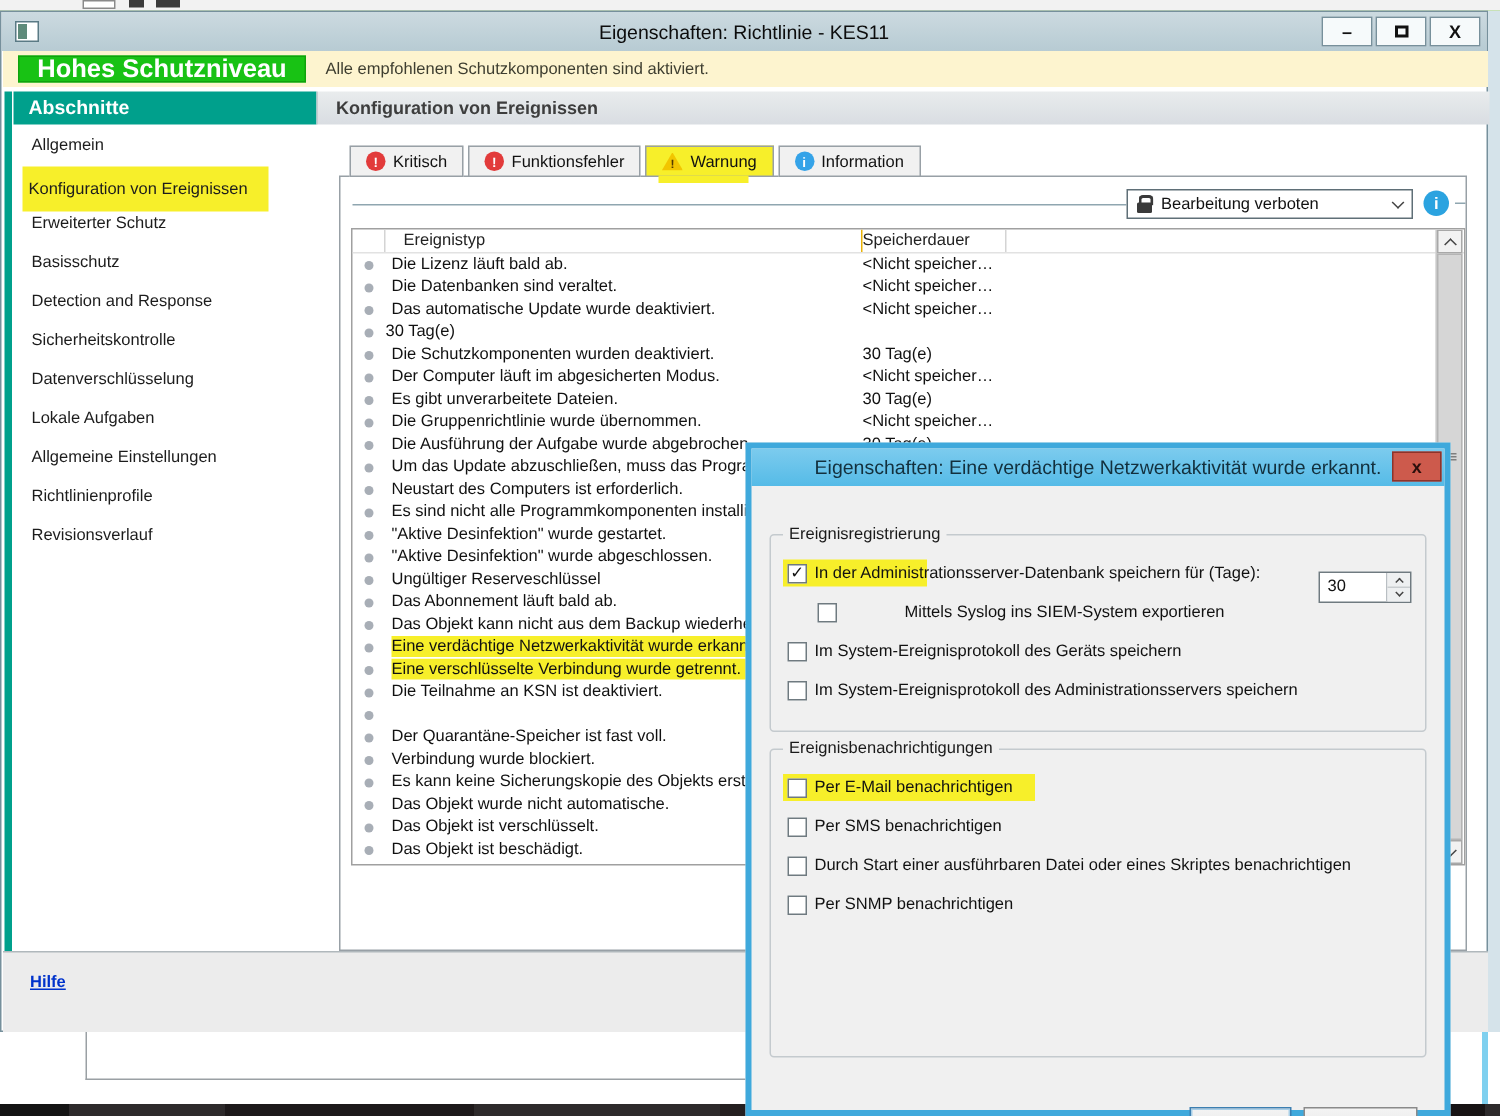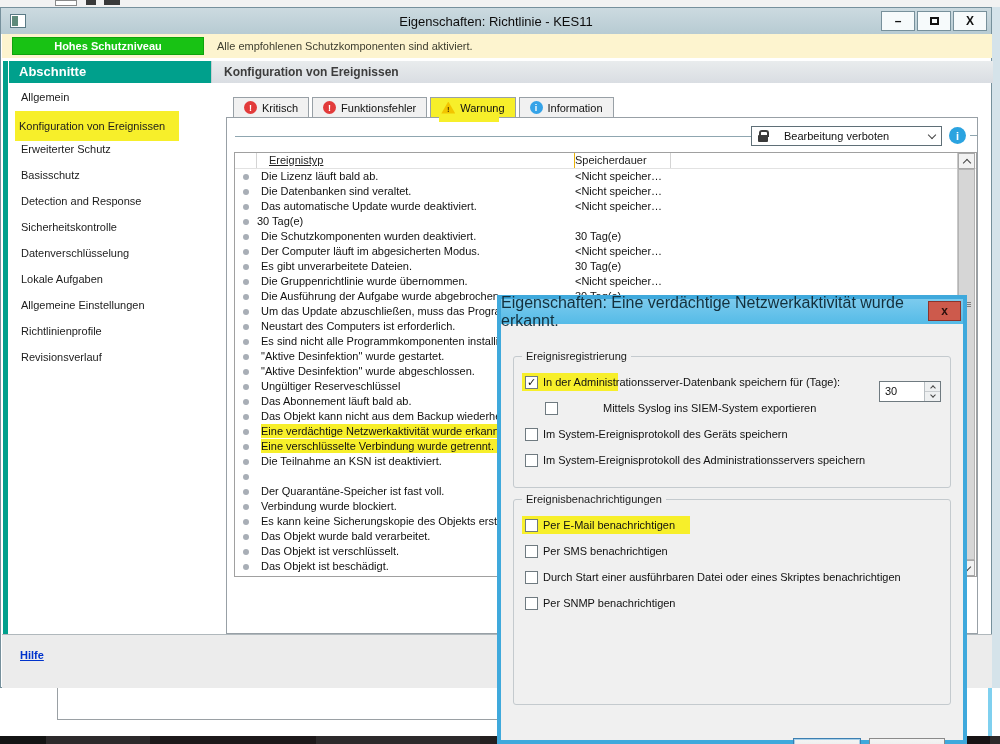--- a/index.html
+++ b/index.html
@@ -31,21 +31,21 @@
   .title-text { width:100%; text-align:center; font-size:13px; color:#0c0c0c; }
   .win-controls { position:absolute; right:4px; top:3px; display:flex; gap:2px; }
   .win-btn { width:34px; height:20px; background:#f6fafb; border:1px solid #77909b;
              display:flex; align-items:center; justify-content:center;
              font-size:12px; font-weight:bold; color:#111; }
   .glyph-max { width:9px; height:8px; border:2px solid #111; display:block; }
 
   .banner { position:absolute; left:1px; top:26px; width:990px; height:24px; background:#fdf4cf;
             display:flex; align-items:center; }
   .badge { position:absolute; left:10px; top:3px; width:192px; height:18px; background:#18c214;
-           border:1px solid #0fa30c; color:#fff; font-size:11px; font-weight:bold;
+           border:1px solid #0fa30c; color:#fff; font-size:17px; font-weight:bold;
            display:flex; align-items:center; justify-content:center; }
   .banner-text { position:absolute; left:215px; font-size:11px; color:#3e3e30; }
 
   .teal-strip { position:absolute; left:2px; top:53px; width:5px; height:573px; background:#00a08c; }
 
   
   .sidebar { position:absolute; left:8px; top:53px; width:202px; height:573px; background:#fff; }
   .side-header { height:22px; background:#00a08c; color:#fff; font-weight:bold; font-size:13px;
                  line-height:22px; padding-left:10px; }
   .side-item { height:24px; line-height:24px; padding-left:10px; font-size:11px; color:#1c1c1c;
@@ -72,39 +72,39 @@
              justify-content:center; }
   .ic-info { width:13px; height:13px; border-radius:50%; background:#35a3e8; color:#fff;
              font-size:9px; font-weight:bold; display:flex; align-items:center; justify-content:center; }
 
   .panel { position:absolute; left:225px; top:109px; width:752px; height:517px; background:#fff;
            border:1px solid #98a0a6; z-index:2; }
   .sep-line { position:absolute; left:8px; top:18px; width:516px; height:1px; background:#8fa6b0; }
   .sep-dash { position:absolute; left:743px; top:17px; width:7px; height:1px; background:#8fa6b0; }
 
   .lock-dd { position:absolute; left:524px; top:8px; width:191px; height:20px; background:#fff;
-             border:1px solid #5f6f77; display:flex; align-items:center; padding:0 6px; gap:16px;
+             border:1px solid #5f6f77; display:flex; align-items:center; padding:0 6px; gap:6px;
              font-size:11px; color:#111; }
   .lock { position:relative; width:10px; height:7px; background:#3a3a3a; border-radius:1px; margin-top:4px; }
   .lock::before { content:""; position:absolute; left:1px; top:-5px; width:6px; height:5px;
                   border:2px solid #3a3a3a; border-bottom:none; border-radius:3px 3px 0 0; }
   .dd-label { flex:1; }
   .chev { width:6px; height:6px; border-right:1.6px solid #444; border-bottom:1.6px solid #444; display:block; }
   .chev.down { transform:rotate(45deg); margin-top:-3px; }
   .chev.up { transform:rotate(-135deg); margin-top:3px; }
   .info-circle { position:absolute; left:722px; top:9px; width:17px; height:17px; border-radius:50%;
                  background:#2ba3e0; color:#fff; font-size:11px; font-weight:bold;
                  display:flex; align-items:center; justify-content:center; }
 
   
   .etable { position:absolute; left:7px; top:34px; width:743px; height:425px; background:#fff;
             border:1px solid #a0a0a0; overflow:hidden; }
   .thead { display:flex; height:16px; font-size:11px; color:#222; border-bottom:1px solid #e2e2e2; }
   .thead .b-col { border-right:1px solid #d4d4d4; }
-  .thead .t-col { border-right:1px solid #eab308; padding-left:12px;text-decoration:underline; }
+  .thead .t-col { border-right:1px solid #eab308; padding-left:12px; }
   .thead .d-col { border-right:1px solid #d4d4d4; }
   .trow { display:flex; height:15px; font-size:11px; color:#111; align-items:center; }
   .b-col { width:22px; display:flex; align-items:center; justify-content:center; flex:none; }
   .t-col { width:318px; flex:none; padding-left:4px; line-height:15px; white-space:nowrap; overflow:hidden; }
   .d-col { width:96px; flex:none; line-height:15px; white-space:nowrap; }
   .bullet { width:6px; height:6px; border-radius:50%; background:#a8aeb6; display:block; }
   .t-col .hl { background:#f7ef2a; padding:1px 4px 1px 0; }
   .t-col .hl-wide { background:#f7ef2a; padding:1px 40px 1px 0; }
 
   .vscroll { position:absolute; right:2px; top:0; width:17px; height:100%; background:#e8e8e8;
@@ -122,21 +122,21 @@
   .d-footer { position:absolute; left:1px; top:626px; width:990px; height:54px; background:#ececec;
               border-top:1px solid #b0b8bc; }
   .help-link { position:absolute; left:18px; top:14px; font-size:11px; font-weight:bold;
                color:#0033cc; text-decoration:underline; cursor:pointer; }
 
   
   .overlay { position:absolute; left:497px; top:295px; width:470px; height:449px;
              border:4px solid #3fa9dc; background:#f0f0f0; z-index:5; }
   .o-title { position:absolute; left:0; top:0; width:100%; height:25px;
              background:linear-gradient(#7ccbee,#55bbe7); display:flex; align-items:center; }
-  .o-title-text { width:100%; text-align:left; font-size:16px; color:#13303d; }
+  .o-title-text { width:100%; text-align:center; font-size:13px; color:#13303d; }
   .o-close { position:absolute; right:2px; top:2px; width:33px; height:20px; background:#cd5a4c;
              border:1px solid #8c332b; color:#2b0f0c; font-size:12px; font-weight:bold;
              display:flex; align-items:center; justify-content:center; }
   .o-body { position:absolute; left:0; top:25px; right:0; bottom:0; }
 
   .grp { position:absolute; left:12px; width:438px; border:1px solid #c4cace; border-radius:3px; }
   .grp1 { top:32px; height:132px; }
   .grp2 { top:175px; height:206px; }
   .grp-label { position:absolute; left:8px; top:-7px; background:#f0f0f0; padding:0 4px;
                font-size:11px; color:#1a1a1a; }
@@ -432,21 +432,21 @@
               <span class="b-col">
                 <span class="bullet"></span>
               </span>
               <span class="t-col">Es kann keine Sicherungskopie des Objekts erstellt we</span>
               <span class="d-col"></span>
             </div>
             <div class="trow">
               <span class="b-col">
                 <span class="bullet"></span>
               </span>
-              <span class="t-col">Das Objekt wurde bald verarbeitet.</span>
+              <span class="t-col">Das Objekt wurde nicht automatische.</span>
               <span class="d-col"></span>
             </div>
             <div class="trow">
               <span class="b-col">
                 <span class="bullet"></span>
               </span>
               <span class="t-col">Das Objekt ist verschlüsselt.</span>
               <span class="d-col"></span>
             </div>
             <div class="trow">

